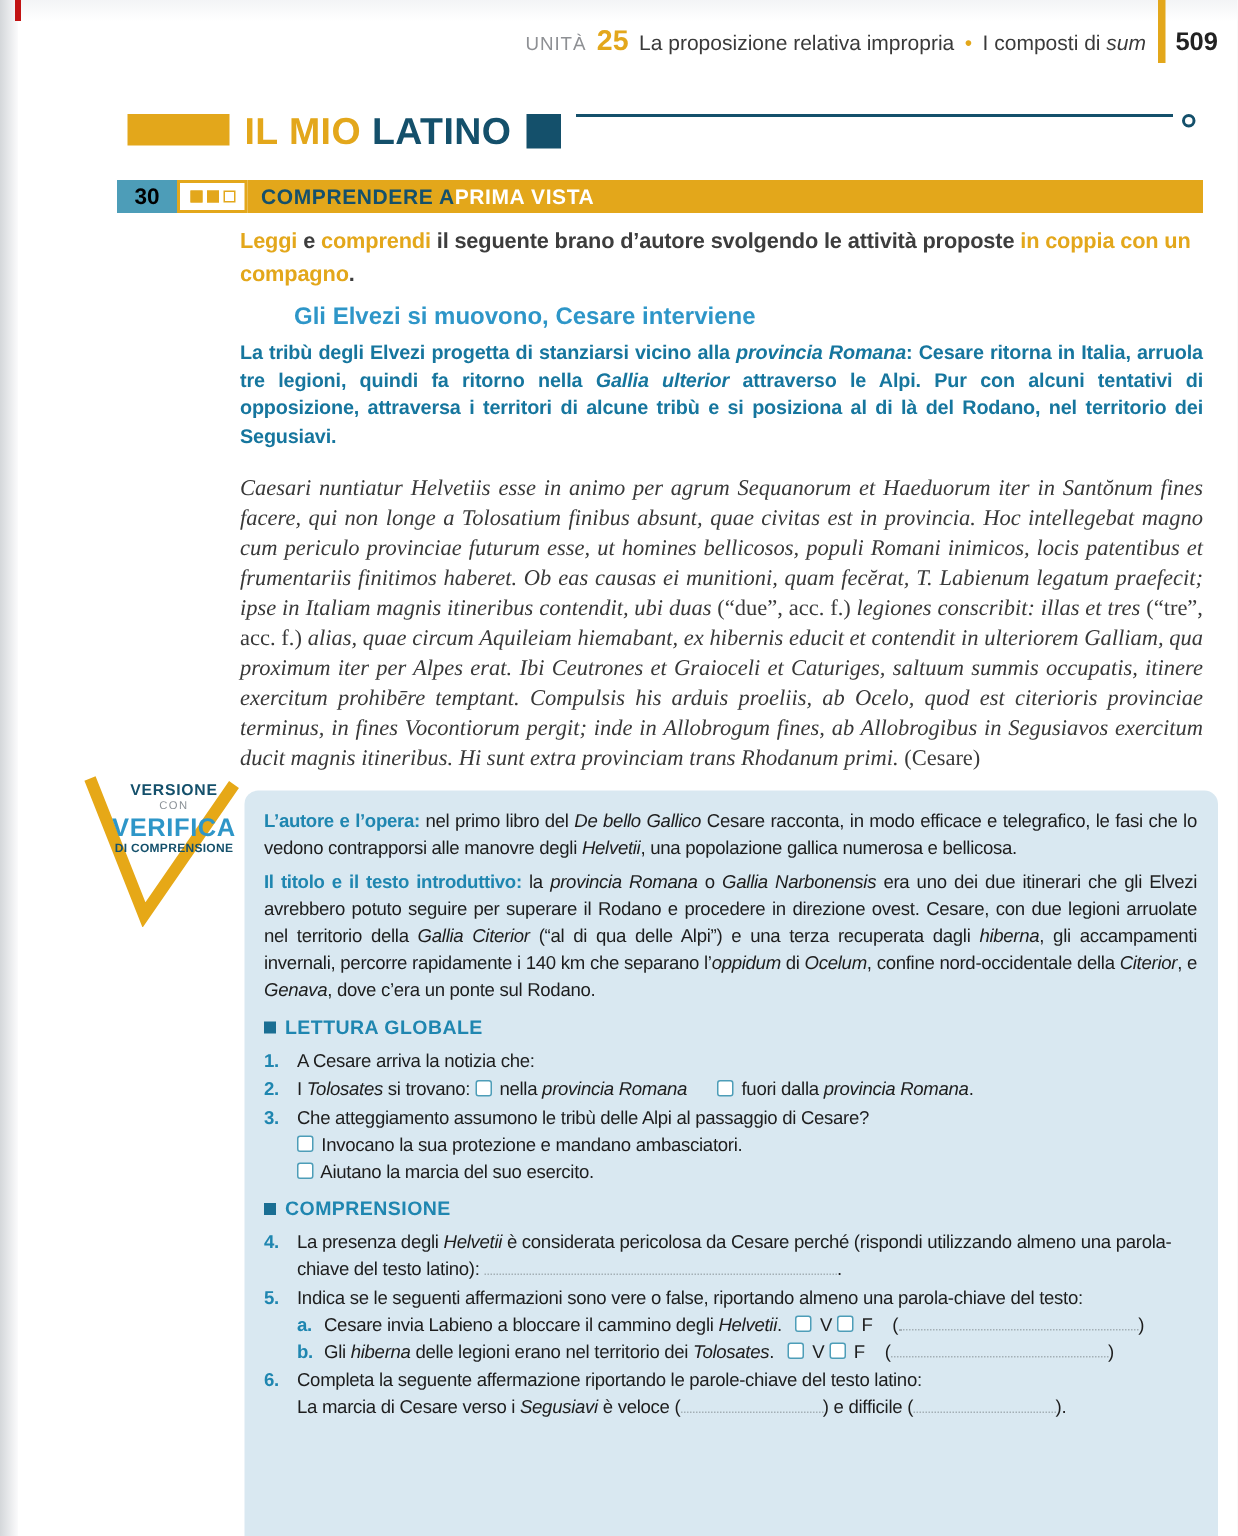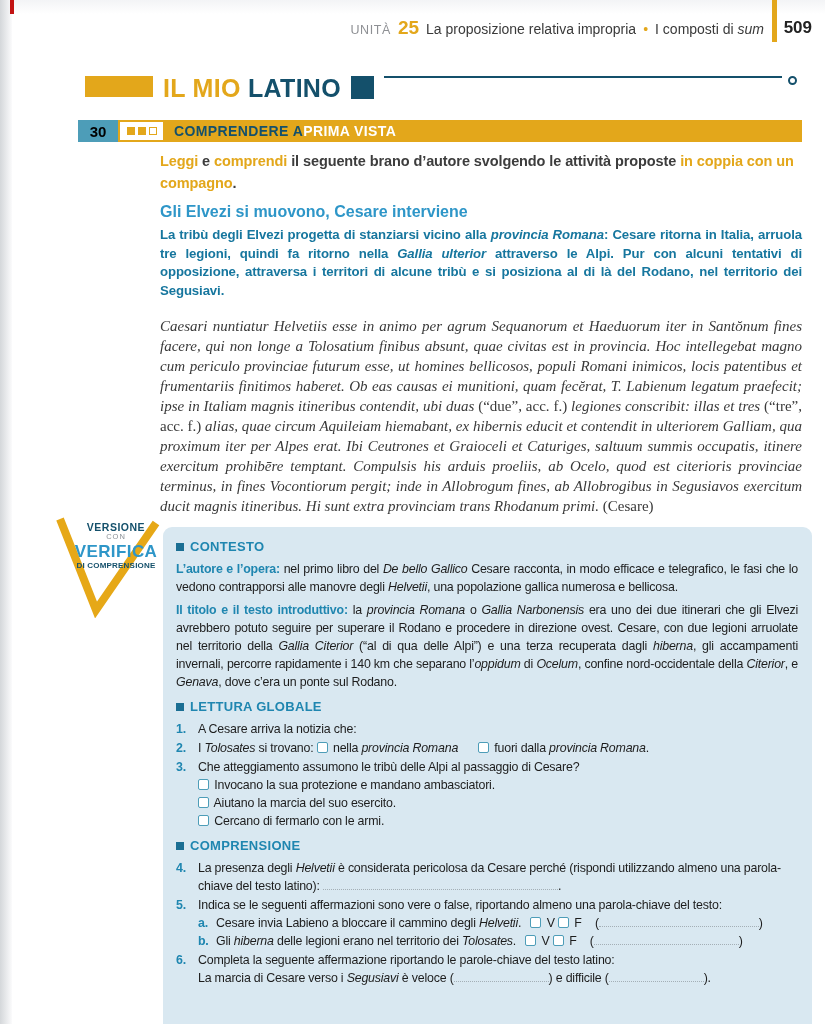--- a/index.html
+++ b/index.html
@@ -41,21 +41,21 @@
     justify-content:center;gap:3px;flex:none;}
   .sq{width:8px;height:8px;border:1.5px solid var(--gold);}
   .sq.f{background:var(--gold);}
   .sq.e{background:#fff;}
   .ex-label{flex:1;background:var(--gold);display:flex;align-items:center;padding-left:9px;
     font-size:14px;font-weight:800;letter-spacing:.4px;white-space:nowrap;}
 
   
   .content{position:absolute;left:160px;top:150px;width:642px;}
   .instruction{font-size:14.5px;line-height:22px;font-weight:700;color:#3d3d3d;letter-spacing:-0.1px;}
-  h2.passage-title{margin-top:9px;font-size:16px;font-weight:700;color:var(--lblue);}
+  h2.passage-title{margin-top:9px;font-size:16px;font-weight:700;color:var(--lblue);margin-left:36px;}
   .intro{margin-top:5px;font-size:13.2px;line-height:18.6px;font-weight:600;color:var(--intro);
     text-align:justify;letter-spacing:-0.1px;}
   .latin{margin-top:16px;font-family:"Liberation Serif",serif;font-style:italic;font-size:15px;
     line-height:20px;color:#393939;text-align:justify;}
 
   
   .r-gold{color:var(--gold);}
   .r-navy{color:var(--navy);}
   .r-white{color:#fff;}
   .r-i{font-style:italic;}
@@ -143,24 +143,20 @@
     <div class="badge-text">
       <div class="bt1">VERSIONE</div>
       <div class="bt2">CON</div>
       <div class="bt3">VERIFICA</div>
       <div class="bt4">DI COMPRENSIONE</div>
     </div>
   </div>
 
   <div class="panel">
 
-    <div class="shead">
-      <span class="sq-bullet"></span>
-      <span class="shead-label">CONTESTO</span>
-    </div>
     <p><span class="r-blue-b">L’autore e l’opera:</span><span> nel primo libro del </span><span class="r-i">De bello Gallico</span><span> Cesare racconta, in modo efficace e telegrafico, le fasi che lo vedono contrapporsi alle manovre degli </span><span class="r-i">Helvetii</span><span>, una popolazione gallica numerosa e bellicosa.</span></p>
     <p><span class="r-blue-b">Il titolo e il testo introduttivo:</span><span> la </span><span class="r-i">provincia Romana</span><span> o </span><span class="r-i">Gallia Narbonensis</span><span> era uno dei due itinerari che gli Elvezi avrebbero potuto seguire per superare il Rodano e procedere in direzione ovest. Cesare, con due legioni arruolate nel territorio della </span><span class="r-i">Gallia Citerior</span><span> (“al di qua delle Alpi”) e una terza recuperata dagli </span><span class="r-i">hiberna</span><span>, gli accampamenti invernali, percorre rapidamente i 140 km che separano l’</span><span class="r-i">oppidum</span><span> di </span><span class="r-i">Ocelum</span><span>, confine nord-occidentale della </span><span class="r-i">Citerior</span><span>, e </span><span class="r-i">Genava</span><span>, dove c’era un ponte sul Rodano.</span></p>
 
     <div class="shead mt">
       <span class="sq-bullet"></span>
       <span class="shead-label">LETTURA GLOBALE</span>
     </div>
 
     <div class="item">
       <span class="num">1.</span>
@@ -173,21 +169,20 @@
       <span class="num">2.</span>
       <div class="ibody"><span>I </span><span class="r-i">Tolosates</span><span> si trovano: </span><span class="cb"></span><span> nella </span><span class="r-i">provincia Romana</span><span class="sp" style="width: 20px;"></span><span class="cb"></span><span> fuori dalla </span><span class="r-i">provincia Romana</span><span>.</span></div>
     </div>
 
     <div class="item">
       <span class="num">3.</span>
       <div class="ibody">
         <div><span>Che atteggiamento assumono le tribù delle Alpi al passaggio di Cesare?</span></div>
         <div><span class="cb"></span><span> Invocano la sua protezione e mandano ambasciatori.</span></div>
         <div><span class="cb"></span><span> Aiutano la marcia del suo esercito.</span></div>
-        <div><span class="cb"></span><span> Cercano di fermarlo con le armi.</span></div>
       </div>
     </div>
 
     <div class="shead mt">
       <span class="sq-bullet"></span>
       <span class="shead-label">COMPRENSIONE</span>
     </div>
 
     <div class="item">
       <span class="num">4.</span>

